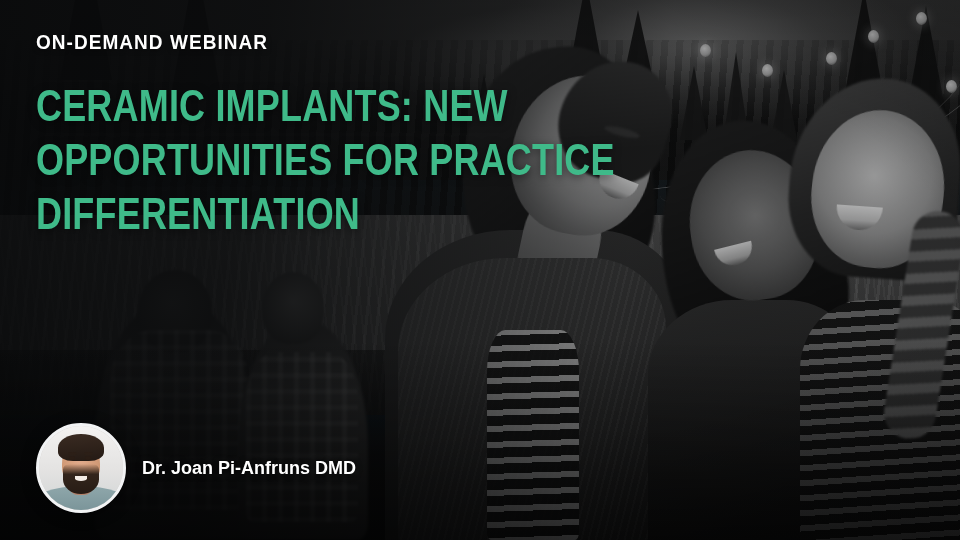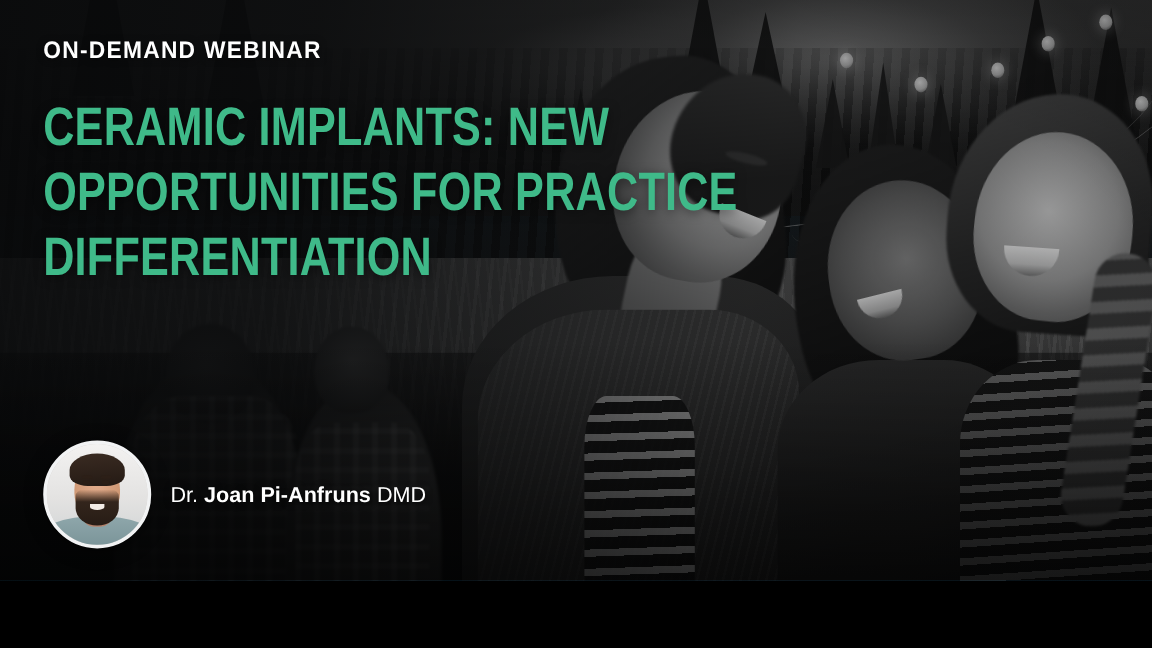--- a/index.html
+++ b/index.html
@@ -3,21 +3,21 @@
 <meta charset="utf-8">
 <style>
   html, body {
     margin: 0;
     padding: 0;
     background: #000;
   }
   #banner {
     position: relative;
     width: 960px;
-    height: 484px;
+    height: 540px;
     overflow: hidden;
     background: #0c4a6e;
     font-family: "Liberation Sans", sans-serif;
     -webkit-font-smoothing: antialiased;
   }
 
   
   .photo {
     position: absolute;
     inset: 0;
@@ -385,21 +385,21 @@
 
   .presenter-name {
     margin-left: 16px;
     color: #ffffff;
     font-size: 18px;
     line-height: 1;
     white-space: nowrap;
     text-shadow: 0 1px 6px rgba(0,0,0,.65);
   }
   .presenter-name .pn-bold { font-weight: bold; }
-  .presenter-name .pn-light { font-weight: normal; text-align: center; }
+  .presenter-name .pn-light { font-weight: bold; text-align: center; }
 </style>
 </head>
 <body>
 
 <div id="banner">
 
   <div class="photo">
     <div class="sky"></div>
 
     <div class="treeline"></div>

